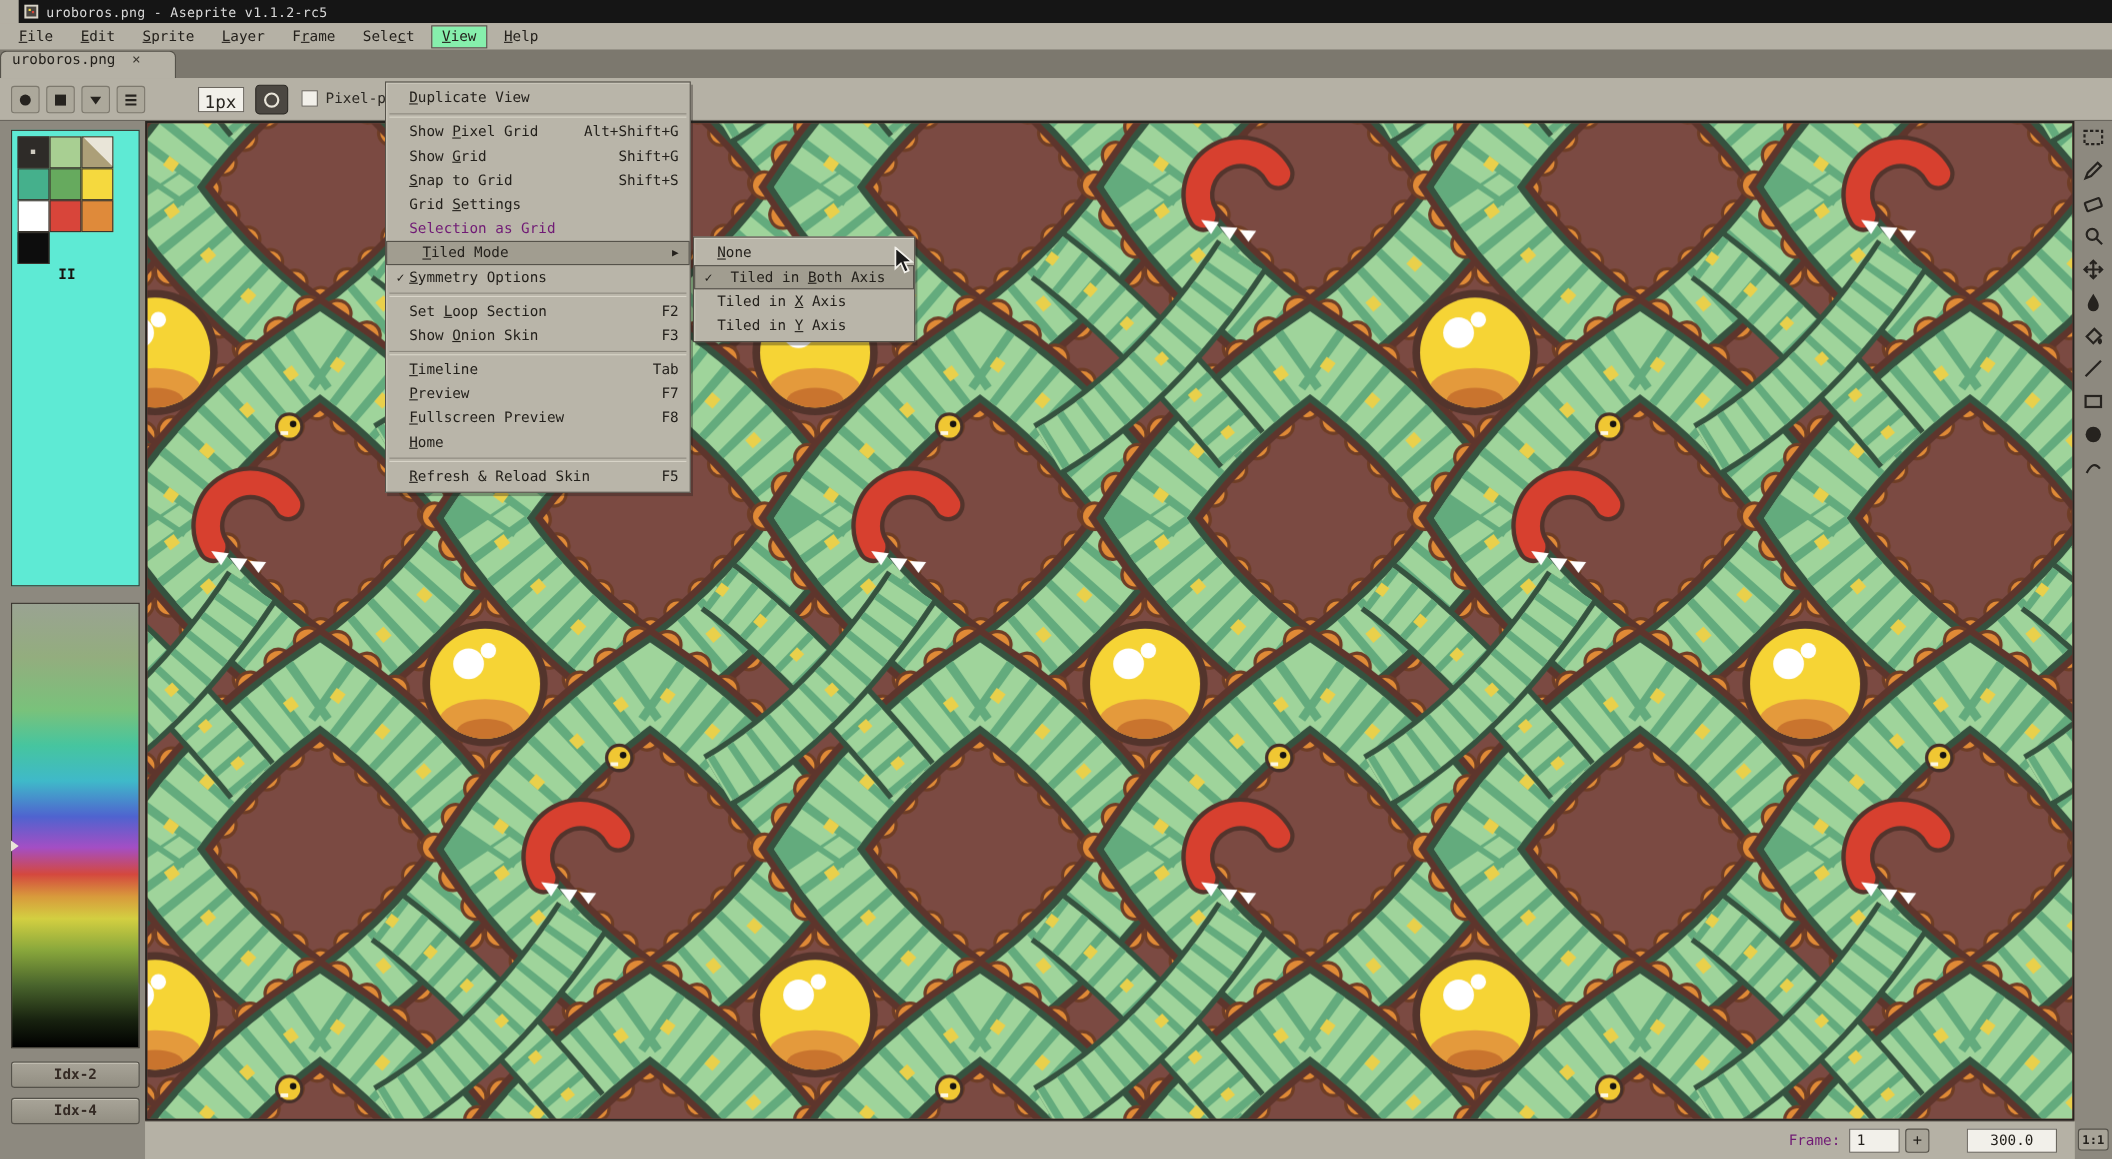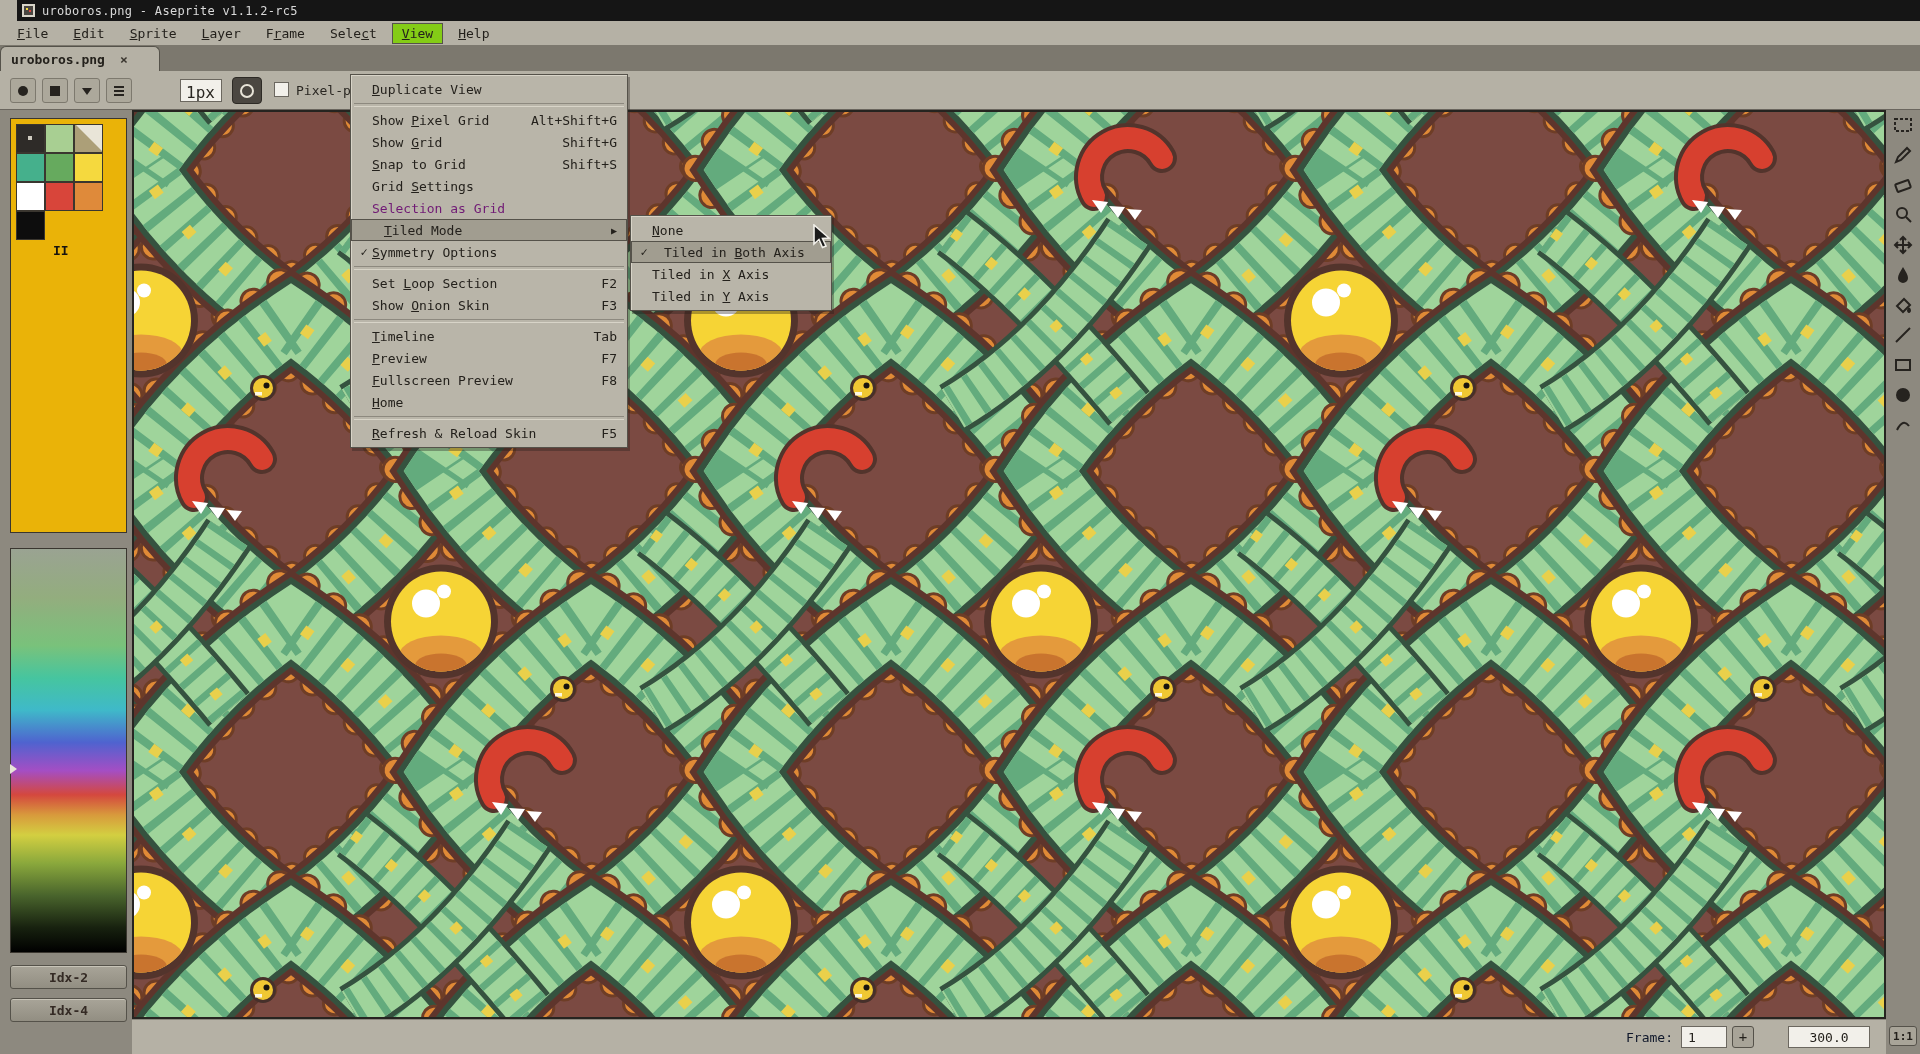--- a/index.html
+++ b/index.html
@@ -9,45 +9,45 @@
 
   
   #titlebar { position:absolute; left:17px; top:0; width:1920px; height:21px; background:#151515;
     display:flex; align-items:center; padding-left:5px; }
   #titlebar .ttl { color:#d9d9d9; font-size:12px; margin-left:7px; letter-spacing:.3px; }
 
   
   #menubar { position:absolute; left:0; top:21px; width:1920px; height:24px; background:#b5b1a5;
     display:flex; align-items:center; padding-left:8px; }
   .mb-item { font-size:13px; color:#24211c; padding:2px 9px; margin-right:7px; cursor:default; }
-  .mb-item.active { background:#84cc16; outline:1px solid #55524a;text-align:center; }
+  .mb-item.active { background:#86efac; outline:1px solid #55524a;text-align:center; }
 
   
   #tabrow { position:absolute; left:0; top:45px; width:1920px; height:26px; background:#7c786e; }
   #tab { position:absolute; left:0; top:1px; height:25px; min-width:160px; background:#b5b1a5;
     border:1px solid #55524a; border-bottom:none; border-radius:6px 6px 0 0;
-    display:flex; align-items:center; padding:0 10px; font-size:13px; color:#24211c;font-weight:bold; }
+    display:flex; align-items:flex-start; padding:0 10px; font-size:13px; color:#24211c; }
   #tab .close { margin-left:12px; font-size:13px; color:#3a362f; width:14px; text-align:center; }
 
   
   #contextbar { position:absolute; left:0; top:71px; width:1920px; height:39px; background:#b5b1a5;
     border-bottom:1px solid #6a665e; }
   .cb-btn { position:absolute; top:7px; width:26px; height:25px; background:#aca89b;
     border:1px solid #7d796e; border-radius:3px; display:flex; align-items:center; justify-content:center; }
   #cb-size { position:absolute; left:180px; top:8px; width:42px; height:23px; background:#f2f0ea;
     border:1px solid #6b675f; font-size:16px; color:#2a2722; padding:3px 0 0 5px; }
   #cb-brush { position:absolute; left:232px; top:6px; width:30px; height:27px; background:#4b4741;
     border:1px solid #2d2a25; border-radius:4px; display:flex; align-items:center; justify-content:center; }
   #cb-check { position:absolute; left:274px; top:11px; width:15px; height:15px; background:#f2f0ea;
     border:1px solid #6b675f; }
   #cb-pp { position:absolute; left:296px; top:12px; font-size:13px; color:#2a2722; white-space:nowrap; }
 
   
   #leftbar { position:absolute; left:0; top:110px; width:132px; height:944px; background:#8d897f; }
-  #palette-panel { position:absolute; left:10px; top:8px; width:117px; height:415px; background:#eab308;
+  #palette-panel { position:absolute; left:10px; top:8px; width:117px; height:415px; background:#5eead4;
     border:1px solid #3a362f; }
   #swatches { position:absolute; left:5px; top:5px; width:90px; display:grid;
     grid-template-columns:repeat(3,29px); grid-auto-rows:29px; }
   .sw { border:1px solid #3a362f; position:relative; }
   .sw .dot { position:absolute; left:11px; top:11px; width:4px; height:4px; background:#cfcbc0; }
   .sw.split::after { content:""; position:absolute; right:0; top:0; border-style:solid;
     border-width:0 26px 26px 0; border-color:transparent #efece2 transparent transparent; opacity:.9; }
   #pal-marker { position:absolute; left:42px; top:124px; font-size:13px; font-weight:bold; color:#17140f; }
   #spectrum { position:absolute; left:10px; top:438px; width:117px; height:405px; border:1px solid #3a362f;
     background:linear-gradient(to bottom,
@@ -69,21 +69,21 @@
   #rightbar { position:absolute; left:1886px; top:110px; width:34px; height:944px; background:#8d897f; }
   .tool { width:34px; height:30px; display:flex; align-items:center; justify-content:center; }
   #zoom-reset { position:absolute; left:3px; bottom:8px; width:28px; height:20px; background:#a8a498;
     border:1px solid #55524a; border-radius:3px; font-size:11px; font-weight:bold; color:#24211c;
     display:flex; align-items:center; justify-content:center;text-align:center; }
 
   
   #statusbar { position:absolute; left:132px; top:1019px; width:1754px; height:35px; background:#b5b1a5;
     border-top:1px solid #8a867c; display:flex; align-items:center; justify-content:flex-end;
     padding-right:16px; }
-  #statusbar .lab { font-size:13px; color:#0f172a; margin-right:8px; }
+  #statusbar .lab { font-size:13px; color:#701a75; margin-right:8px; }
   .sb-field { background:#f2f0ea; border:1px solid #6b675f; height:22px; font-size:13px; color:#24211c;
     display:flex; align-items:center; padding:0 6px; }
   #sb-frame { width:46px; }
   #sb-plus { width:22px; height:22px; margin-left:5px; background:#a8a498; border:1px solid #55524a;
     border-radius:3px; font-size:14px; color:#24211c; display:flex; align-items:center; justify-content:center; }
   #sb-zoom { width:82px; margin-left:34px; justify-content:center; }
 
   
   .menu { position:absolute; background:#b9b5a9; border:1px solid #55524a; padding:3px 0;
     box-shadow:2px 3px 0 rgba(35,30,25,.35), inset 1px 1px 0 #d8d4c8; z-index:40;margin-top:29px; }

